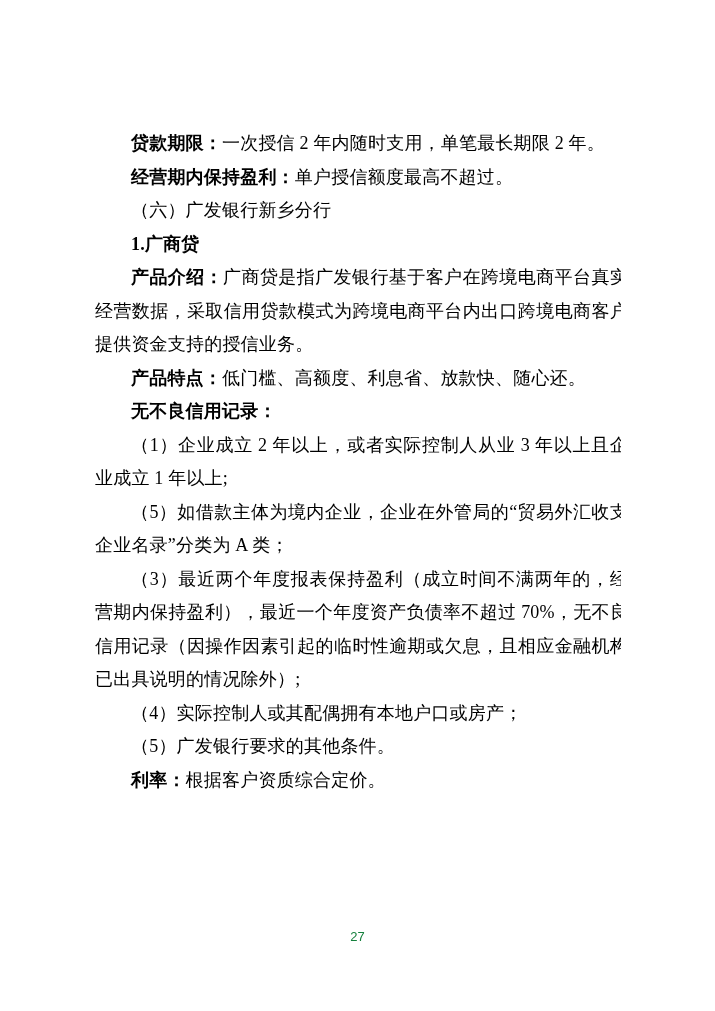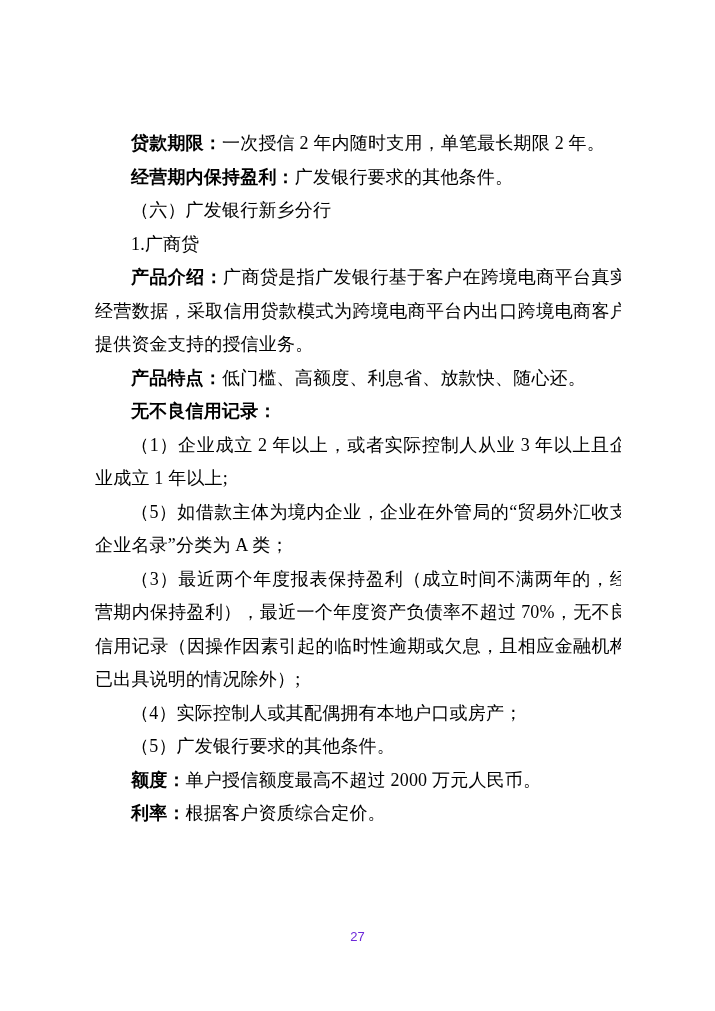--- a/index.html
+++ b/index.html
@@ -32,46 +32,46 @@
   }
   p.para {
     margin: 0;
     padding: 0;
     text-indent: 2em;
   }
   .lbl {
     font-weight: 700;
   }
   .hd-bold {
-    font-weight: 400;
+    font-weight: 700;
   }
   .hd-kai {
     font-weight: 400;
     font-family: Liberation Serif, serif;
   }
   .footer {
     position: absolute;
     left: 0;
     top: 929px;
     width: 715px;
     text-align: center;
     font-family: "Liberation Sans", "DejaVu Sans", sans-serif;
     font-size: 13px;
-    color: #6d28d9;
+    color: #15803d;
   }
 </style>
 </head>
 <body>
 
 <div class="page">
   <div class="content">
 
     <p class="para"><span class="lbl">贷款期限：</span><span>一次授信 2 年内随时支用，单笔最长期限 2 年。</span></p>
 
-    <p class="para"><span class="lbl">经营期内保持盈利：</span><span>广发银行要求的其他条件。</span></p>
+    <p class="para"><span class="lbl">经营期内保持盈利：</span><span>单户授信额度最高不超过。</span></p>
 
 
     <p class="para hd-kai">（六）广发银行新乡分行</p>
 
     <p class="para hd-bold">1.广商贷</p>
 
     <p class="para"><span class="lbl">产品介绍：</span><span>广商贷是指广发银行基于客户在跨境电商平台真实经营数据，采取信用贷款模式为跨境电商平台内出口跨境电商客户提供资金支持的授信业务。</span></p>
 
     <p class="para"><span class="lbl">产品特点：</span><span>低门槛、高额度、利息省、放款快、随心还。</span></p>
 
@@ -80,20 +80,19 @@
     <p class="para">（1）企业成立 2 年以上，或者实际控制人从业 3 年以上且企业成立 1 年以上;</p>
 
     <p class="para">（5）如借款主体为境内企业，企业在外管局的“贸易外汇收支企业名录”分类为 A 类；</p>
 
     <p class="para">（3）最近两个年度报表保持盈利（成立时间不满两年的，经营期内保持盈利），最近一个年度资产负债率不超过 70%，无不良信用记录（因操作因素引起的临时性逾期或欠息，且相应金融机构已出具说明的情况除外）;</p>
 
     <p class="para">（4）实际控制人或其配偶拥有本地户口或房产；</p>
 
     <p class="para">（5）广发银行要求的其他条件。</p>
 
-    <p class="para"><span class="lbl">额度：</span><span>单户授信额度最高不超过 2000 万元人民币。</span></p>
 
     <p class="para"><span class="lbl">利率：</span><span>根据客户资质综合定价。</span></p>
 
   </div>
 
   <div class="footer"><span>27</span></div>
 </div>
 
 </body></html>

